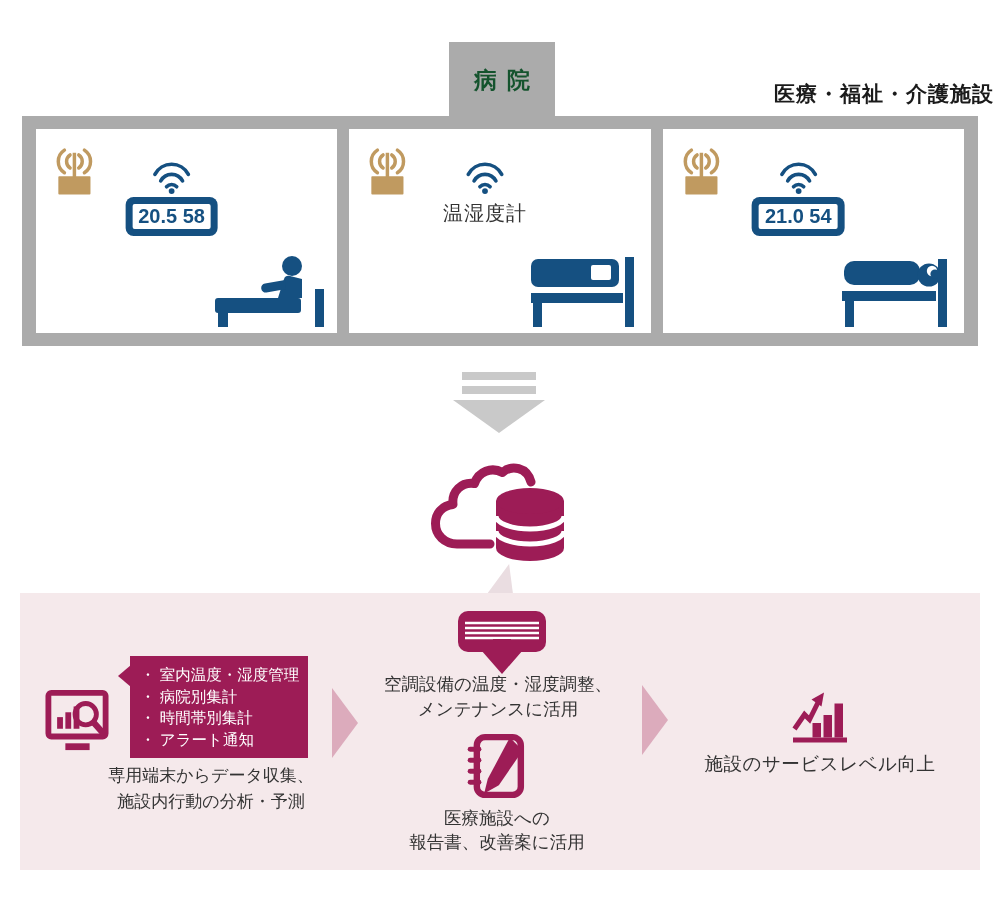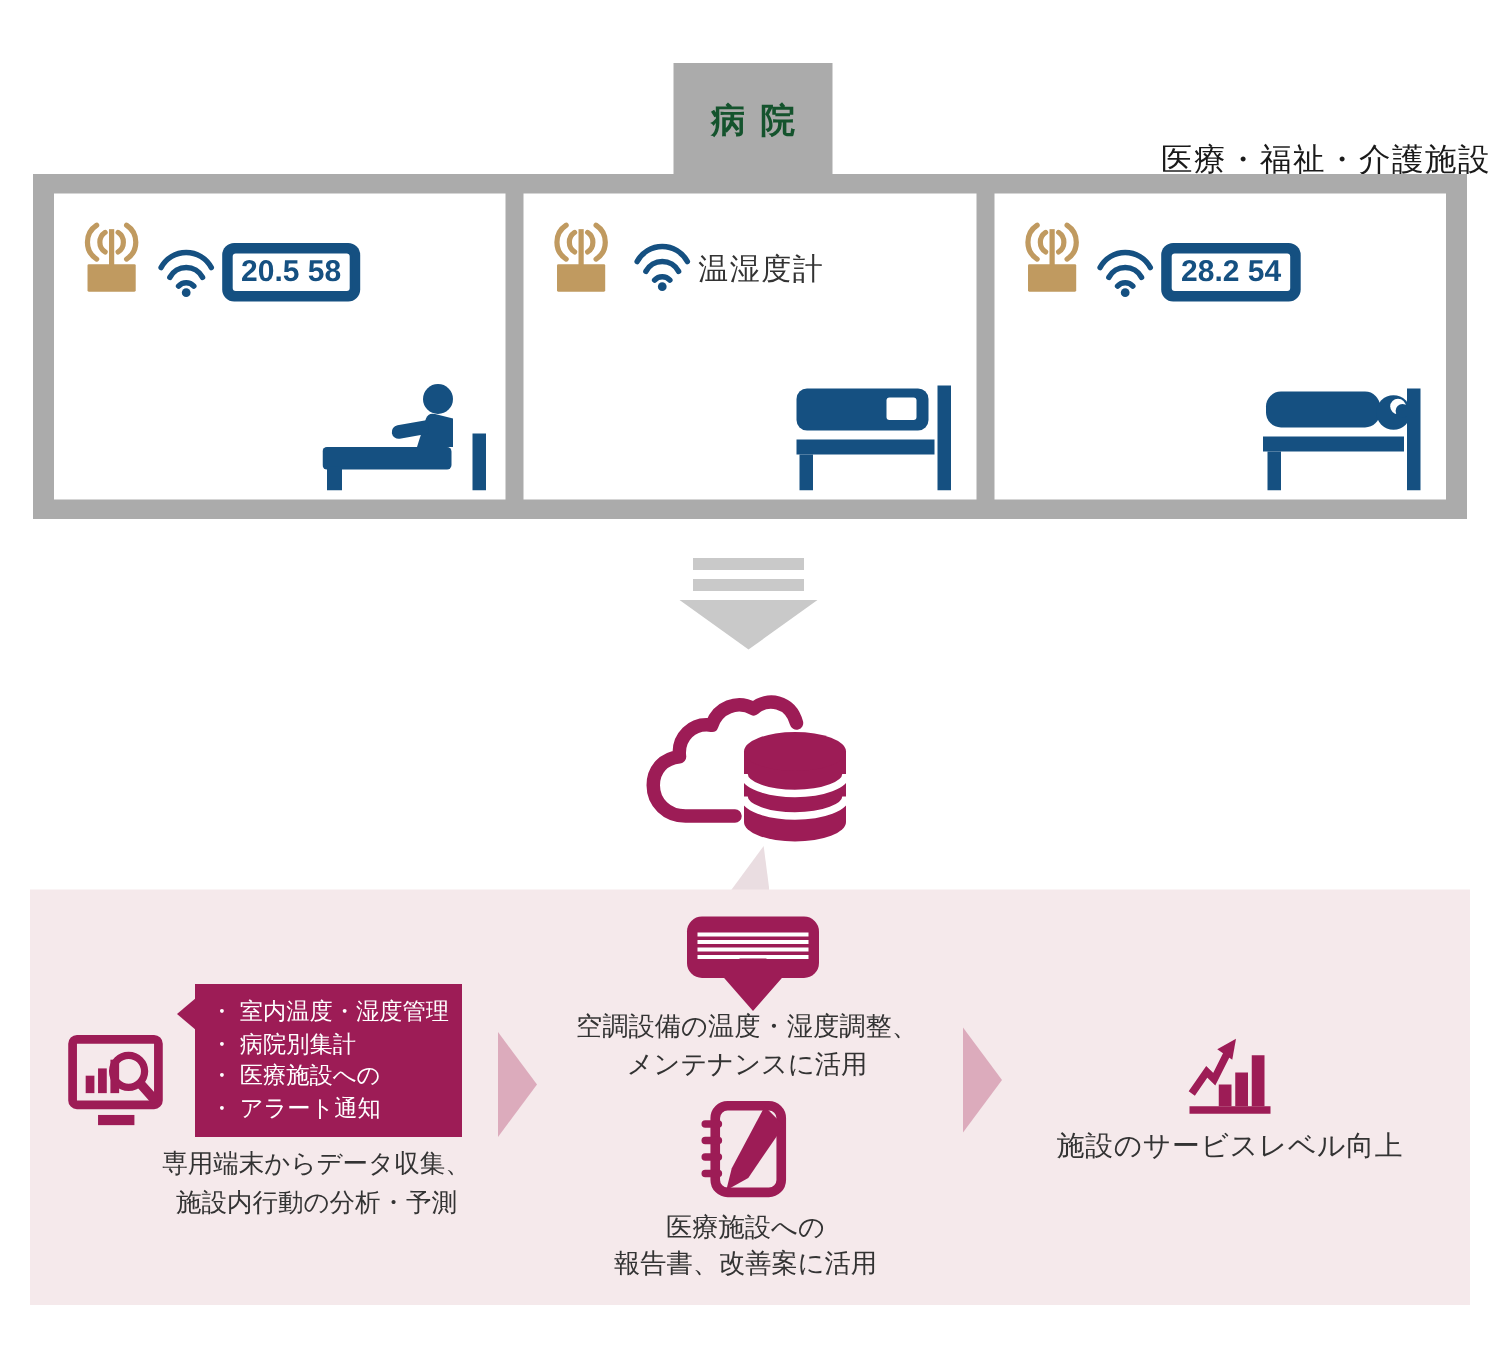--- a/index.html
+++ b/index.html
@@ -10,30 +10,30 @@
   }
   html,body{margin:0;padding:0;background:#fff;}
   .canvas{position:relative;width:1000px;height:900px;background:#fff;overflow:hidden;
           font-family:"Liberation Sans",sans-serif;}
 
   
   .hospital-tab{position:absolute;left:449px;top:42px;width:106px;height:76px;
     background:var(--gray-box);color:#14532d;font-weight:bold;font-size:23px;
     letter-spacing:10px;padding-left:10px;box-sizing:border-box;
     display:flex;align-items:center;justify-content:center;}
-  .facility-label{position:absolute;right:6px;top:80px;font-size:21px;font-weight:normal;
-    color:var(--heading);letter-spacing:1px;margin-top:12px;}
+  .facility-label{position:absolute;right:6px;top:80px;font-size:21px;font-weight:bold;
+    color:var(--heading);letter-spacing:1px;}
 
   
   .rooms{position:absolute;left:22px;top:116px;width:956px;height:230px;
     background:var(--gray-box);display:flex;gap:12px;padding:13px 14px;box-sizing:border-box;}
   .room{position:relative;flex:1;background:#fff;}
   .router{position:absolute;left:18px;top:14px;width:66px;height:56px;color:var(--tan);}
   .sensor-stack{position:absolute;left:45%;top:33px;transform:translateX(-50%);
-    display:flex;flex-direction:row;align-items:center;gap:3px;}
+    display:flex;flex-direction:column;align-items:center;gap:3px;}
   .wifi{width:42px;height:32px;color:var(--navy);}
   .display{background:var(--navy);border-radius:8px;padding:5px;}
   .display-inner{background:#fff;border:2.5px solid var(--navy);border-radius:4px;
     padding:1px 6px;color:var(--navy);font-weight:bold;font-size:20px;white-space:nowrap;}
   .room-label{font-size:20px;color:var(--text-dark);margin-top:3px;letter-spacing:1px;}
   .room-label:empty{display:none;}
   .bed{position:absolute;right:10px;bottom:6px;width:112px;height:76px;color:var(--navy);}
 
   
   .down-arrow{position:absolute;left:453px;top:372px;width:92px;}
@@ -163,21 +163,21 @@
       <div class="sensor-stack">
         <svg class="wifi" viewBox="0 0 56 44">
           <g fill="none" stroke="currentColor" stroke-width="5" stroke-linecap="round">
             <path d="M5 17 A26 26 0 0 1 51 17"></path>
             <path d="M13 26 A17 17 0 0 1 43 26"></path>
             <path d="M21 34 A9.5 9.5 0 0 1 35 34"></path>
           </g>
           <circle cx="28" cy="40" r="4" fill="currentColor"></circle>
         </svg>
         <div class="display">
-          <div class="display-inner">28.2 54</div>
+          <div class="display-inner">21.0 54</div>
         </div>
 
       </div>
       <svg class="bed" viewBox="0 0 112 76">
         <rect x="2" y="10" width="76" height="24" rx="10" fill="currentColor"></rect>
         <circle cx="87" cy="24" r="11.5" fill="currentColor"></circle>
         <circle cx="90" cy="20" r="5.2" fill="#fff"></circle>
         <circle cx="93" cy="23" r="4.6" fill="currentColor"></circle>
         <rect x="0" y="40" width="94" height="10" fill="currentColor"></rect>
         <rect x="96" y="8" width="9" height="68" fill="currentColor"></rect>
@@ -213,21 +213,21 @@
       <rect x="21" y="25" width="6" height="17" fill="currentColor"></rect>
       <rect x="29.5" y="19" width="6" height="23" fill="currentColor"></rect>
       <circle cx="42" cy="27" r="11" fill="none" stroke="currentColor" stroke-width="5"></circle>
       <line x1="50.5" y1="36" x2="59" y2="45.5" stroke="currentColor" stroke-width="6.5" stroke-linecap="round"></line>
     </svg>
 
     <div class="feature-bubble">
       <div class="bubble-notch"></div>
       <div>・ 室内温度・湿度管理</div>
       <div>・ 病院別集計</div>
-      <div>・ 医療施設への</div>
+      <div>・ 時間帯別集計</div>
       <div>・ アラート通知</div>
     </div>
 
     <div class="caption collect-caption">
       <div>専用端末からデータ収集、</div>
       <div>施設内行動の分析・予測</div>
     </div>
 
     <div class="flow-arrow flow-arrow-1"></div>
 

